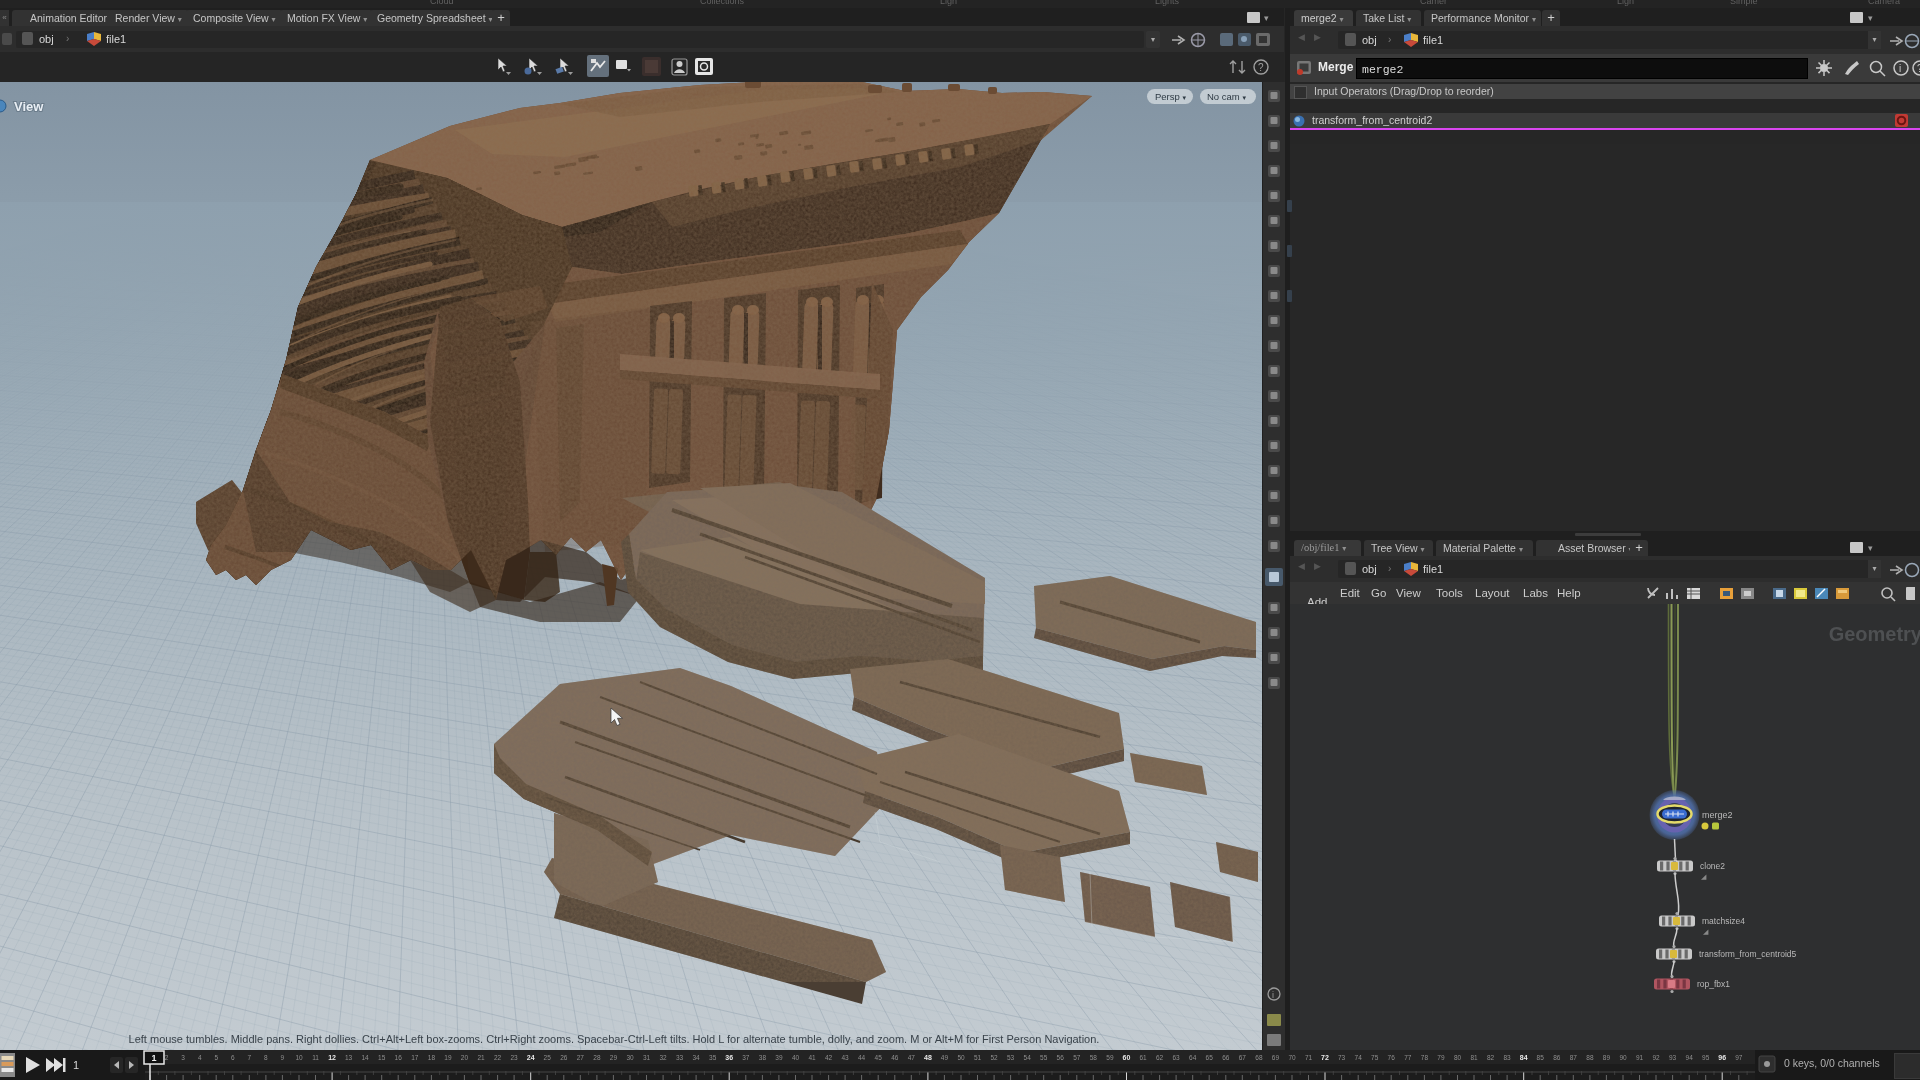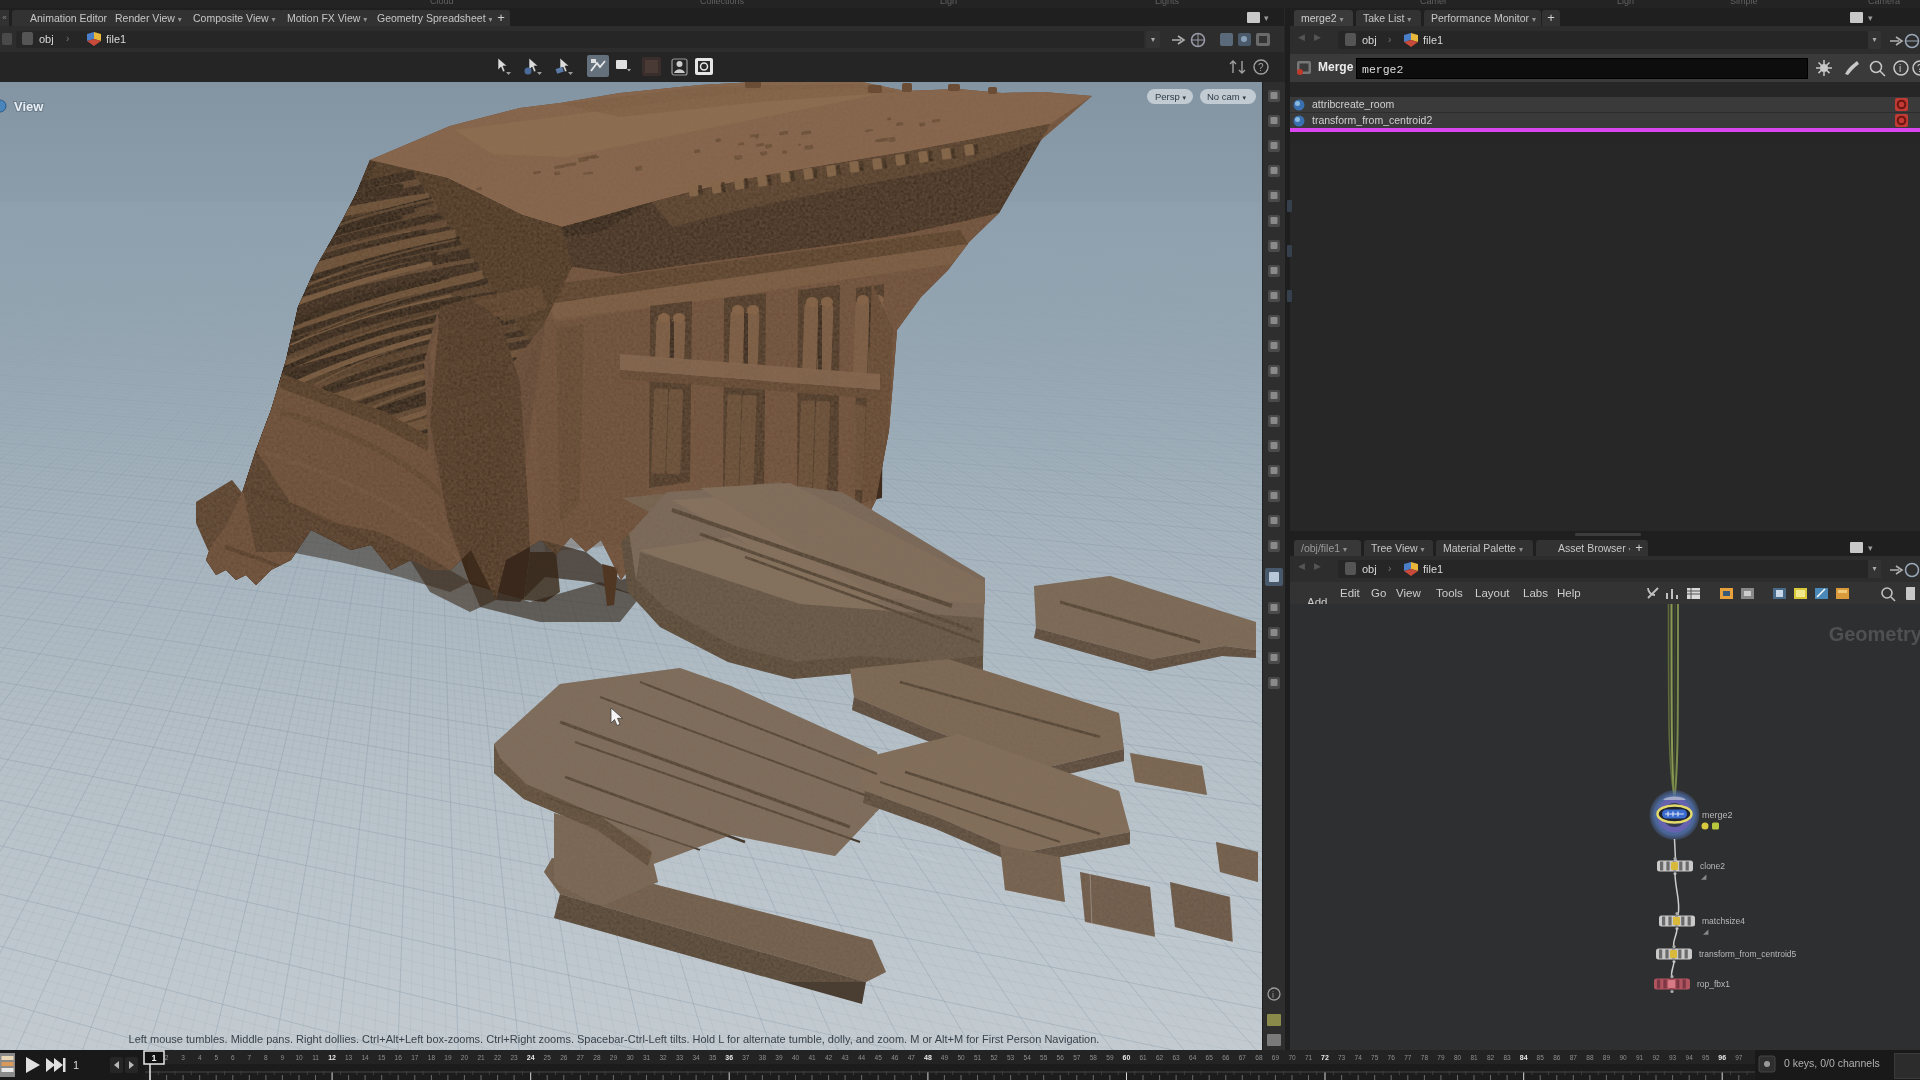--- a/index.html
+++ b/index.html
@@ -1162,51 +1162,44 @@
 <circle cx="62" cy="10" r="5.5"></circle>
           <path d="M66,14 L71,19"></path>
 <circle cx="87" cy="11" r="7"></circle>
           <text x="85" y="15" font-size="10" fill="#c8c8c8" stroke="none">i</text>
           <circle cx="106" cy="11" r="7"></circle>
           <text x="103" y="15" font-size="10" fill="#c8c8c8" stroke="none">?</text>
 </g>
       </svg>
       <div class="abs" style="left:633px;top:5px;"></div>
     </div>
-    <div class="abs" style="left:1290px;top:97px;width:630px;height:15px;background:#3a3a3a;border-bottom:1px solid #2d2d2d;">
-      <svg class="abs" style="left:3px;top:1.5px;" width="12" height="12">
-        <circle cx="6" cy="6" r="5.5" fill="#3a70b0"></circle>
-        <circle cx="4.5" cy="4.5" r="2.5" fill="#8ab8e0"></circle>
-      </svg>
-      <div class="rowtxt" style="left:22px;top:0;">attribcreate_room</div>
-      <svg class="abs" style="left:605px;top:1px;" width="13" height="13">
-        <rect x="0" y="0" width="13" height="13" rx="2" fill="#c23a34"></rect>
-        <circle cx="6.5" cy="6.5" r="3.8" fill="none" stroke="#6a1512" stroke-width="2"></circle>
-      </svg>
+    <div class="abs" style="left:1290px;top:84px;width:630px;height:15px;background:#424242;">
+      <div class="abs" style="left:4px;top:2px;width:11px;height:11px;background:#2f2f2f;border:1px solid #555;"></div>
+      <div class="rowtxt" style="left:24px;top:0;color:#c8c8c8;">Input Operators (Drag/Drop to reorder)</div>
     </div>
-    <div class="abs" style="left:1290px;top:113px;width:630px;height:15px;background:#3a3a3a;border-bottom:4px solid #d946ef;">
+    <div class="abs" style="left:1290px;top:113px;width:630px;height:15px;background:#3a3a3a;border-bottom:2px solid #d946ef;">
       <svg class="abs" style="left:3px;top:1.5px;" width="12" height="12">
         <circle cx="6" cy="6" r="5.5" fill="#3a70b0"></circle>
         <circle cx="4.5" cy="4.5" r="2.5" fill="#8ab8e0"></circle>
       </svg>
       <div class="rowtxt" style="left:22px;top:0;">transform_from_centroid2</div>
       <svg class="abs" style="left:605px;top:1px;" width="13" height="13">
         <rect x="0" y="0" width="13" height="13" rx="2" fill="#c23a34"></rect>
         <circle cx="6.5" cy="6.5" r="3.8" fill="none" stroke="#6a1512" stroke-width="2"></circle>
       </svg>
     </div>
     <div class="abs" style="left:1290px;top:144px;width:630px;height:387px;background:#272727;"></div>
     <div class="abs" style="left:1287px;top:200px;width:5px;height:12px;background:#35404c;border-radius:1px;"></div>
     <div class="abs" style="left:1287px;top:245px;width:5px;height:12px;background:#35404c;border-radius:1px;"></div>
     <div class="abs" style="left:1287px;top:290px;width:5px;height:12px;background:#35404c;border-radius:1px;"></div>
     <div class="abs" style="left:1290px;top:531px;width:630px;height:7px;background:#1f1f1f;">
       <div class="abs" style="left:285px;top:2px;width:66px;height:3px;background:#3c3c3c;border-radius:1px;"></div>
     </div>
     <div class="tabbar" style="left:1290px;top:538px;width:630px;">
-      <div class="tab" style="left:4px;width:60px;padding-left:7px;background:#383838;color:#9a9a9a;">/obj/file1 <span class="dd">▾</span></div>
+      <div class="tab" style="left:4px;width:60px;padding-left:7px;background:#383838;color:#9a9a9a;font-family:Liberation Serif, serif;">/obj/file1 <span class="dd">▾</span></div>
       <div class="tab" style="left:74px;width:62px;padding-left:7px;background:#323232;color:#c6c6c6;">Tree View <span class="dd">▾</span></div>
       <div class="tab" style="left:146px;width:90px;padding-left:7px;background:#323232;color:#c6c6c6;">Material Palette <span class="dd">▾</span></div>
       <div class="tab" style="left:246px;width:84px;padding-left:22px;background:#323232;color:#c6c6c6;">Asset Browser <span class="dd">▾</span></div>
       <div class="tab" style="left:340px;width:18px;text-align:center;color:#d0d0d0;font-size:13px;">+</div>
       <div class="abs" style="left:560px;top:4px;width:13px;height:11px;background:#c8c8c8;border-radius:1px;"></div>
       <div class="abs" style="left:578px;top:5px;color:#999;font-size:9px;">▾</div>
     </div>
     <div class="pathbar" style="left:1290px;top:556px;width:630px;height:26px;">
       <div class="abs" style="left:8px;top:5px;color:#555;font-size:9px;">◀</div>
       <div class="abs" style="left:24px;top:5px;color:#555;font-size:9px;">▶</div>

